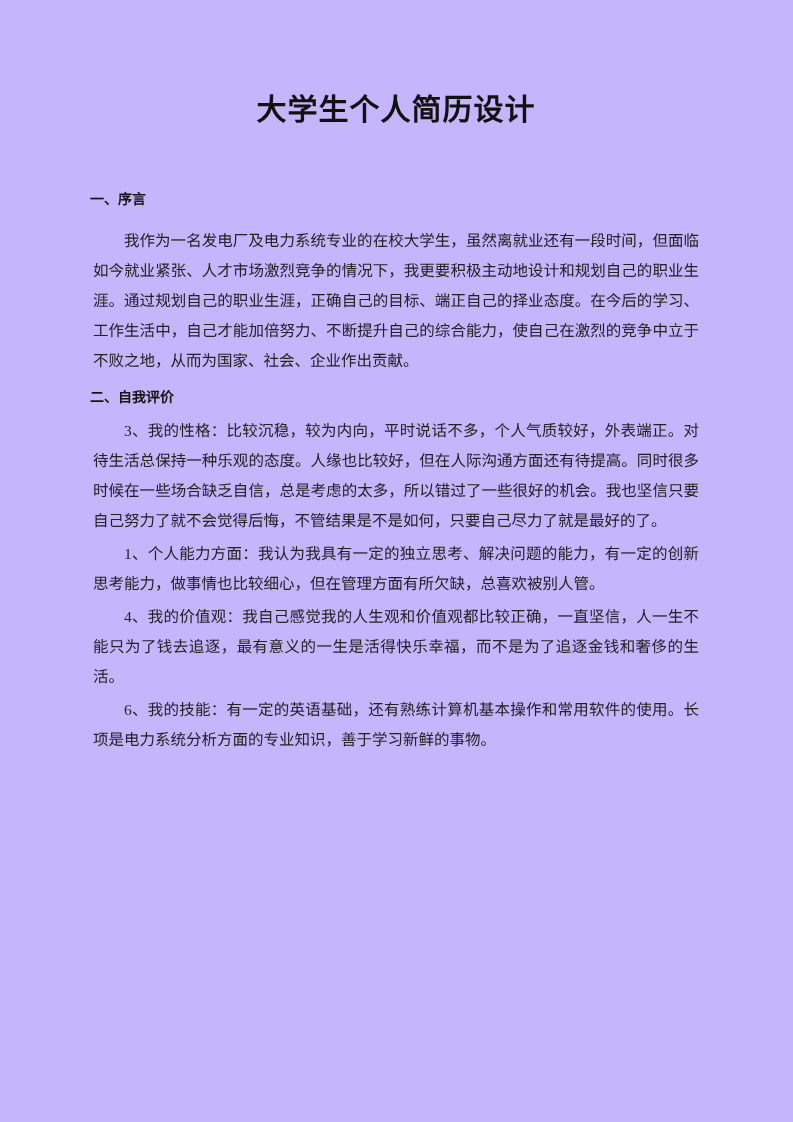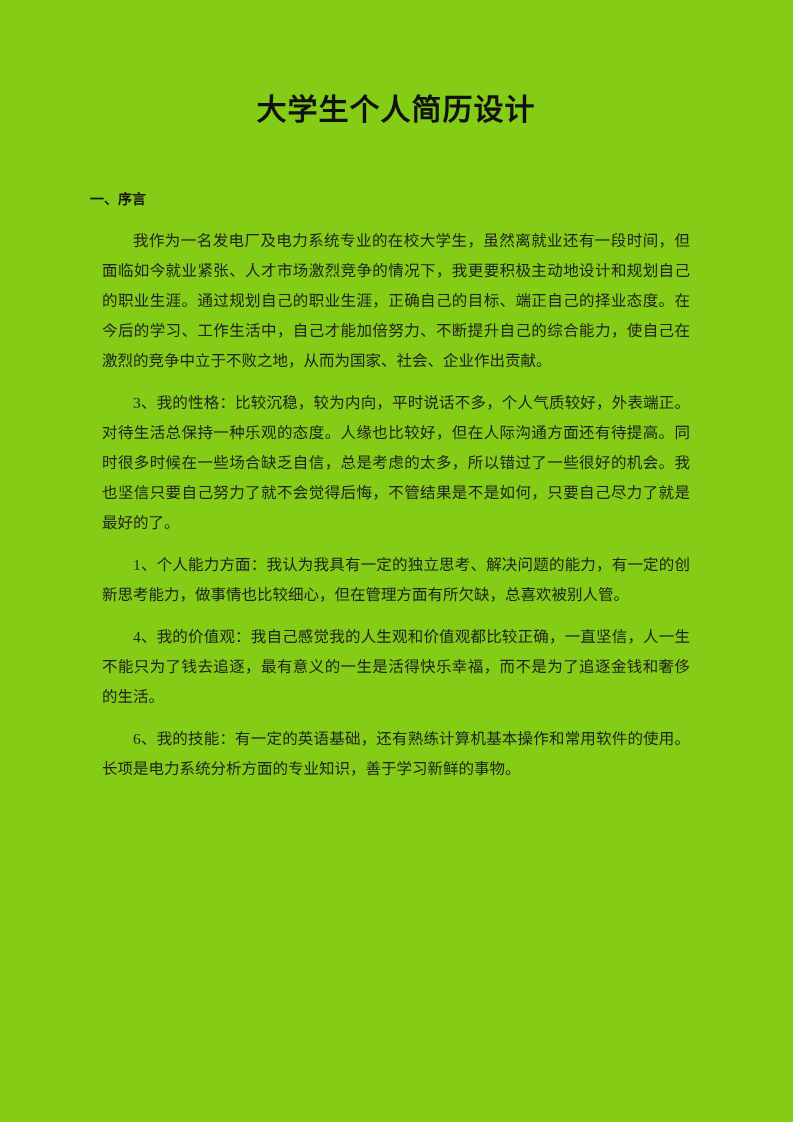--- a/index.html
+++ b/index.html
@@ -5,21 +5,21 @@
   html, body {
     margin: 0;
     padding: 0;
     background: #ffffff;
   }
   .page {
     position: relative;
     width: 793px;
     height: 1122px;
     margin: 0 auto;
-    background: #84cc16;
+    background: #c4b5fd;
     overflow: hidden;
     font-family: "Liberation Serif", "DejaVu Serif", serif;
     color: #1c1c1c;
   }
   .content {
     position: absolute;
     left: 90px;
     top: 0;
     width: 612px;
   }
@@ -37,21 +37,21 @@
     font-family: "Liberation Sans", "DejaVu Sans", sans-serif;
     font-size: 14px;
     line-height: 30px;
     font-weight: bold;
     color: #151515;
     margin: 0;
   }
   .heading-1 { margin-top: 52px; }
   .heading-2 { margin-top: 6px; }
   .body-para {
-    margin: 12px;
+    margin: 3px;
     font-size: 15.5px;
     line-height: 30px;
     text-align: justify;
     text-justify: inter-ideograph;
     text-indent: 2em;
     color: #222222;
   }
   .para-first { margin-top: 12px; }
   .para-follow { margin-top: 2px; }
   .item-para { margin-top: 3px; }
@@ -63,20 +63,21 @@
 <div class="page">
   <div class="content">
 
     <h1 class="doc-title">大学生个人简历设计</h1>
 
     <h2 class="section-heading heading-1">一、序言</h2>
 
     <p class="body-para para-first">我作为一名发电厂及电力系统专业的在校大学生，虽然离就业还有一段时间，但面临如今就业紧张、人才市场激烈竞争的情况下，我更要积极主动地设计和规划自己的职业生涯。通过规划自己的职业生涯，正确自己的目标、端正自己的择业态度。在今后的学习、工作生活中，自己才能加倍努力、不断提升自己的综合能力，使自己在激烈的竞争中立于不败之地，从而为国家、社会、企业作出贡献。</p>
 
 
+    <h2 class="section-heading heading-2">二、自我评价</h2>
 
     <p class="body-para item-para items-first">3、我的性格：比较沉稳，较为内向，平时说话不多，个人气质较好，外表端正。对待生活总保持一种乐观的态度。人缘也比较好，但在人际沟通方面还有待提高。同时很多时候在一些场合缺乏自信，总是考虑的太多，所以错过了一些很好的机会。我也坚信只要自己努力了就不会觉得后悔，不管结果是不是如何，只要自己尽力了就是最好的了。</p>
 
 
     <p class="body-para item-para">1、个人能力方面：我认为我具有一定的独立思考、解决问题的能力，有一定的创新思考能力，做事情也比较细心，但在管理方面有所欠缺，总喜欢被别人管。</p>
 
     <p class="body-para item-para">4、我的价值观：我自己感觉我的人生观和价值观都比较正确，一直坚信，人一生不能只为了钱去追逐，最有意义的一生是活得快乐幸福，而不是为了追逐金钱和奢侈的生活。</p>
 
 
     <p class="body-para item-para">6、我的技能：有一定的英语基础，还有熟练计算机基本操作和常用软件的使用。长项是电力系统分析方面的专业知识，善于学习新鲜的事物。</p>

